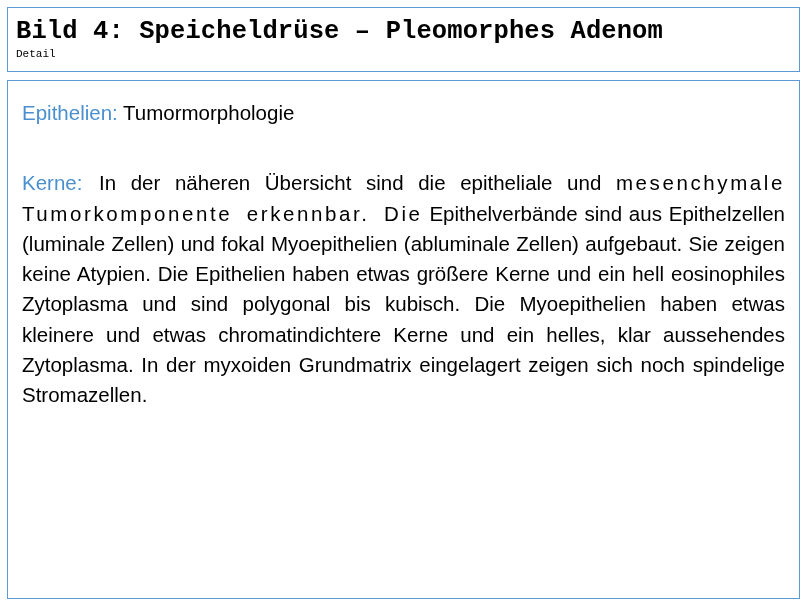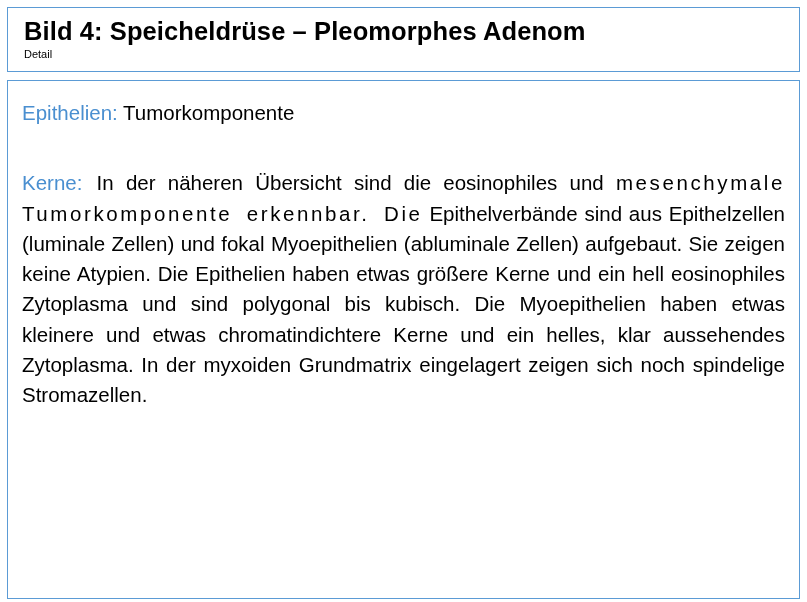--- a/index.html
+++ b/index.html
@@ -21,22 +21,23 @@
     box-sizing: border-box;
     padding: 7px 7px 0 7px;
   }
   .card {
     box-sizing: border-box;
     border: 1px solid #5b9bd5;
     background: #ffffff;
   }
   
   .header-card {
-    padding: 9px 14px 9px 16px;
+    padding: 9px 14px 9px 8px;
     margin-bottom: 8px;
+    font-family: Liberation Mono, monospace;
   }
   .header-title {
     font-size: 25.5px;
     font-weight: bold;
     line-height: 1.15;
     letter-spacing: 0.1px;
     color: #000000;
   }
   .header-subtitle {
     font-size: 11px;
@@ -81,24 +82,24 @@
 
   <div class="card header-card">
     <div class="header-title">Bild 4: Speicheldrüse – Pleomorphes Adenom</div>
     <div class="header-subtitle">Detail</div>
   </div>
 
   <div class="card body-card">
 
     <p class="objective-line">
       <span class="label-blue">Epithelien:</span>
-      <span>Tumorkomponente</span>
+      <span>Tumormorphologie</span>
     </p>
 
     <p class="tipp-block">
       <span class="label-blue">Kerne:</span>
-      <span>In der näheren Übersicht sind die eosinophiles und</span>
+      <span>In der näheren Übersicht sind die epitheliale und</span>
       <span class="spread-line">mesenchymale Tumorkomponente erkennbar. Die</span>
       <span>Epithelverbände sind aus Epithelzellen (luminale Zellen) und fokal Myoepithelien (abluminale Zellen) aufgebaut. Sie zeigen keine Atypien. Die Epithelien haben etwas größere Kerne und ein hell eosinophiles Zytoplasma und sind polygonal bis kubisch. Die Myoepithelien haben etwas kleinere und etwas chromatindichtere Kerne und ein helles, klar aussehendes Zytoplasma. In der myxoiden Grundmatrix eingelagert zeigen sich noch spindelige Stromazellen.</span>
     </p>
 
   </div>
 </div>
 
 </body></html>

